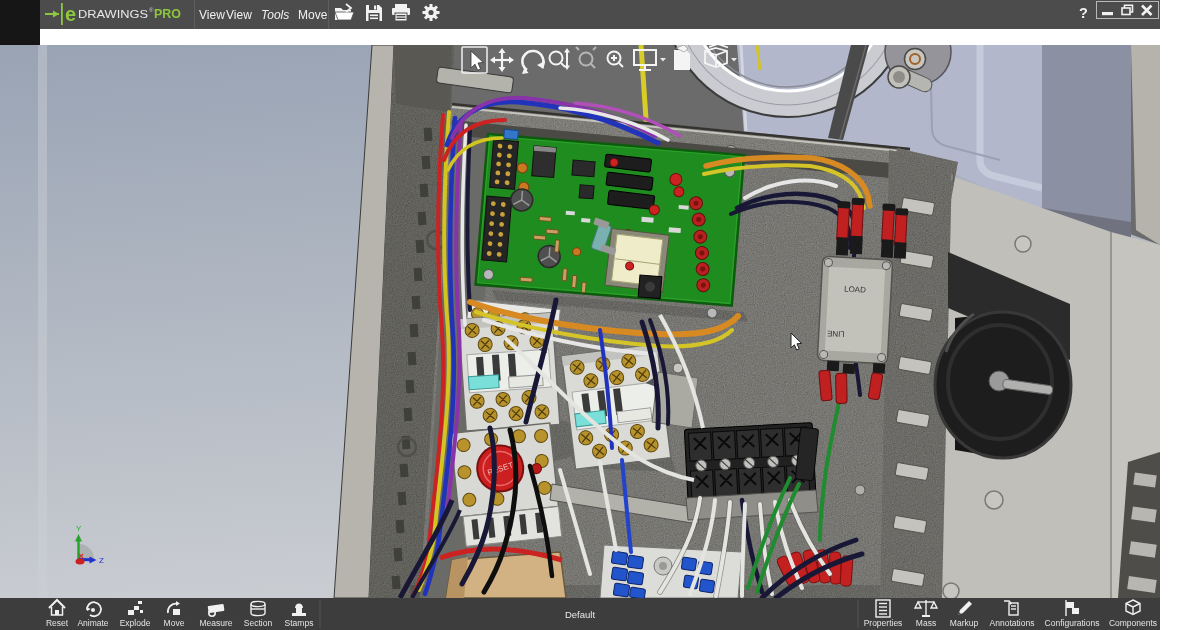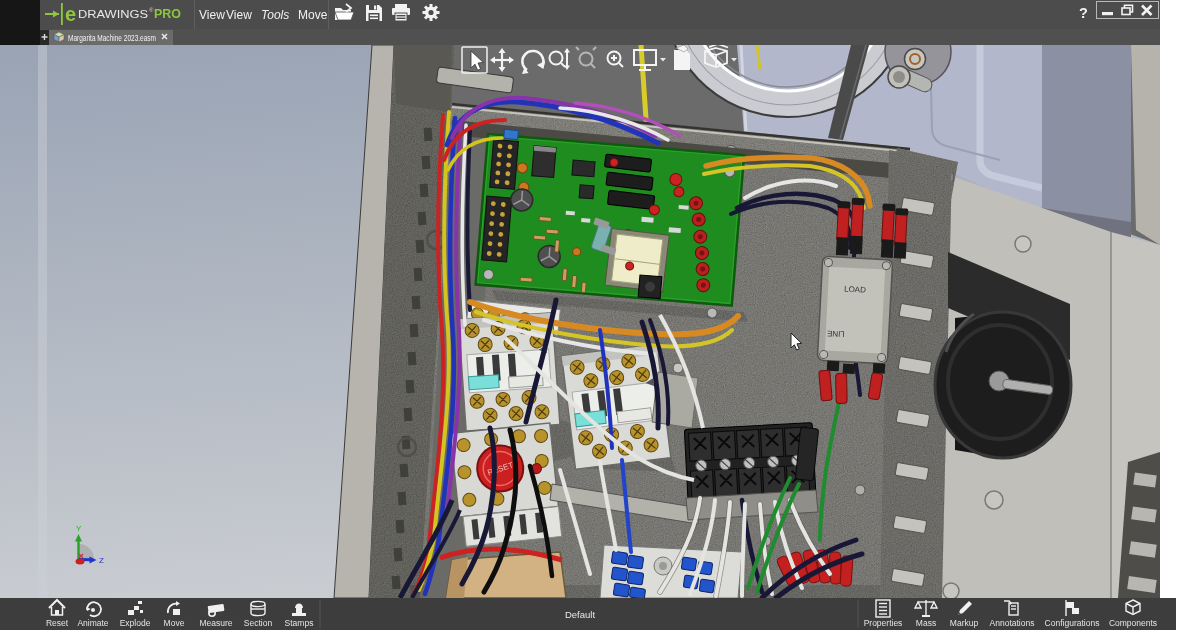--- a/index.html
+++ b/index.html
@@ -11,21 +11,21 @@
   #logo{position:absolute;left:41px;top:0;width:153px;height:29px;background:#4c4c4c;}
   #menus{position:absolute;left:194px;top:0;height:29px;color:#f0f0f0;font-size:12px;}
   .menuitem{position:absolute;top:8px;}
   .vsep{position:absolute;top:0;width:1px;height:29px;background:#5e5e5e;}
   #winbtns{position:absolute;right:0;top:0;height:29px;}
   
   #tabbar{position:absolute;left:40px;top:29px;width:1120px;height:16px;background:#505050;}
   
   #viewport{position:absolute;left:0;top:45px;width:1160px;height:553px;}
   
-  #bottombar{position:absolute;left:0;top:598px;width:1160px;height:32px;background:#3d3d3d;color:#e8e8e8;padding-left:16px;}
+  #bottombar{position:absolute;left:0;top:598px;width:1160px;height:32px;background:#3d3d3d;color:#e8e8e8;}
 </style>
 </head>
 <body>
 <div id="app">
 
   <div id="viewport">
   <svg width="1160" height="553" viewBox="0 45 1160 553" preserveAspectRatio="none">
     <defs>
       <linearGradient id="bgGrad" x1="0" y1="0" x2="0.15" y2="1">
         <stop offset="0" stop-color="#99a3b4"></stop>
@@ -721,35 +721,20 @@
       <text x="49" y="18" font-size="14.5" font-weight="bold" fill="#f2f2f2" font-family="Liberation Sans">?</text>
       <rect x="66.5" y="1.5" width="62" height="17" fill="none" stroke="#b8b8b8" stroke-width="1"></rect>
       <rect x="72" y="12" width="11" height="3.2" fill="#f2f2f2"></rect>
       <g stroke="#f2f2f2" stroke-width="1.6" fill="none">
         <rect x="92" y="8" width="8" height="6.5"></rect>
         <path d="M94.5,8 v-2.8 h8 v6.8 h-2.5"></path>
       </g>
       <path d="M112,5.5 l9.5,9.5 M121.5,5.5 l-9.5,9.5" stroke="#f2f2f2" stroke-width="2.6"></path>
     </svg>
   </div>
-  <div id="tabbar">
-    <svg width="1120" height="16" style="position:absolute;left:0;top:0;">
-      <rect x="0" y="0" width="1120" height="16" fill="#505050"></rect>
-      <rect x="0" y="1" width="9" height="15" fill="#2a2a2a"></rect>
-      <path d="M4.5,5 v6 M1.5,8 h6" stroke="#dcdcdc" stroke-width="1.4"></path>
-      <rect x="9" y="1" width="124" height="15" fill="#6b6b6b"></rect>
-      <g transform="translate(14,3)">
-        <polygon points="5,0 10,2.5 5,5 0,2.5" fill="#cfe3a8" stroke="#555" stroke-width="0.5"></polygon>
-        <polygon points="0,2.5 5,5 5,10 0,7.5" fill="#7a9ec9" stroke="#555" stroke-width="0.5"></polygon>
-        <polygon points="10,2.5 5,5 5,10 10,7.5" fill="#d8c9a0" stroke="#555" stroke-width="0.5"></polygon>
-      </g>
-      <text x="28" y="11.5" font-size="9.5" fill="#f2f2f2" textLength="88" lengthAdjust="spacingAndGlyphs" font-family="Liberation Sans">Margarita Machine 2023.easm</text>
-      <path d="M122,5 l5,5 M127,5 l-5,5" stroke="#e8e8e8" stroke-width="1.5"></path>
-    </svg>
-  </div>
   <div id="bottombar">
     <svg width="1160" height="32" style="position:absolute;left:0;top:0;">
       <rect x="0" y="0" width="1160" height="32" fill="#3d3d3d"></rect>
       <line x1="320" y1="2" x2="320" y2="30" stroke="#555"></line>
       <line x1="858" y1="2" x2="858" y2="30" stroke="#555"></line>
       <text x="580" y="20" font-size="9.5" fill="#e8e8e8" text-anchor="middle" font-family="Liberation Sans">Default</text>
 
       <g fill="none" stroke="#f0f0f0" stroke-width="1.5">
 
         <g transform="translate(57,3)">

